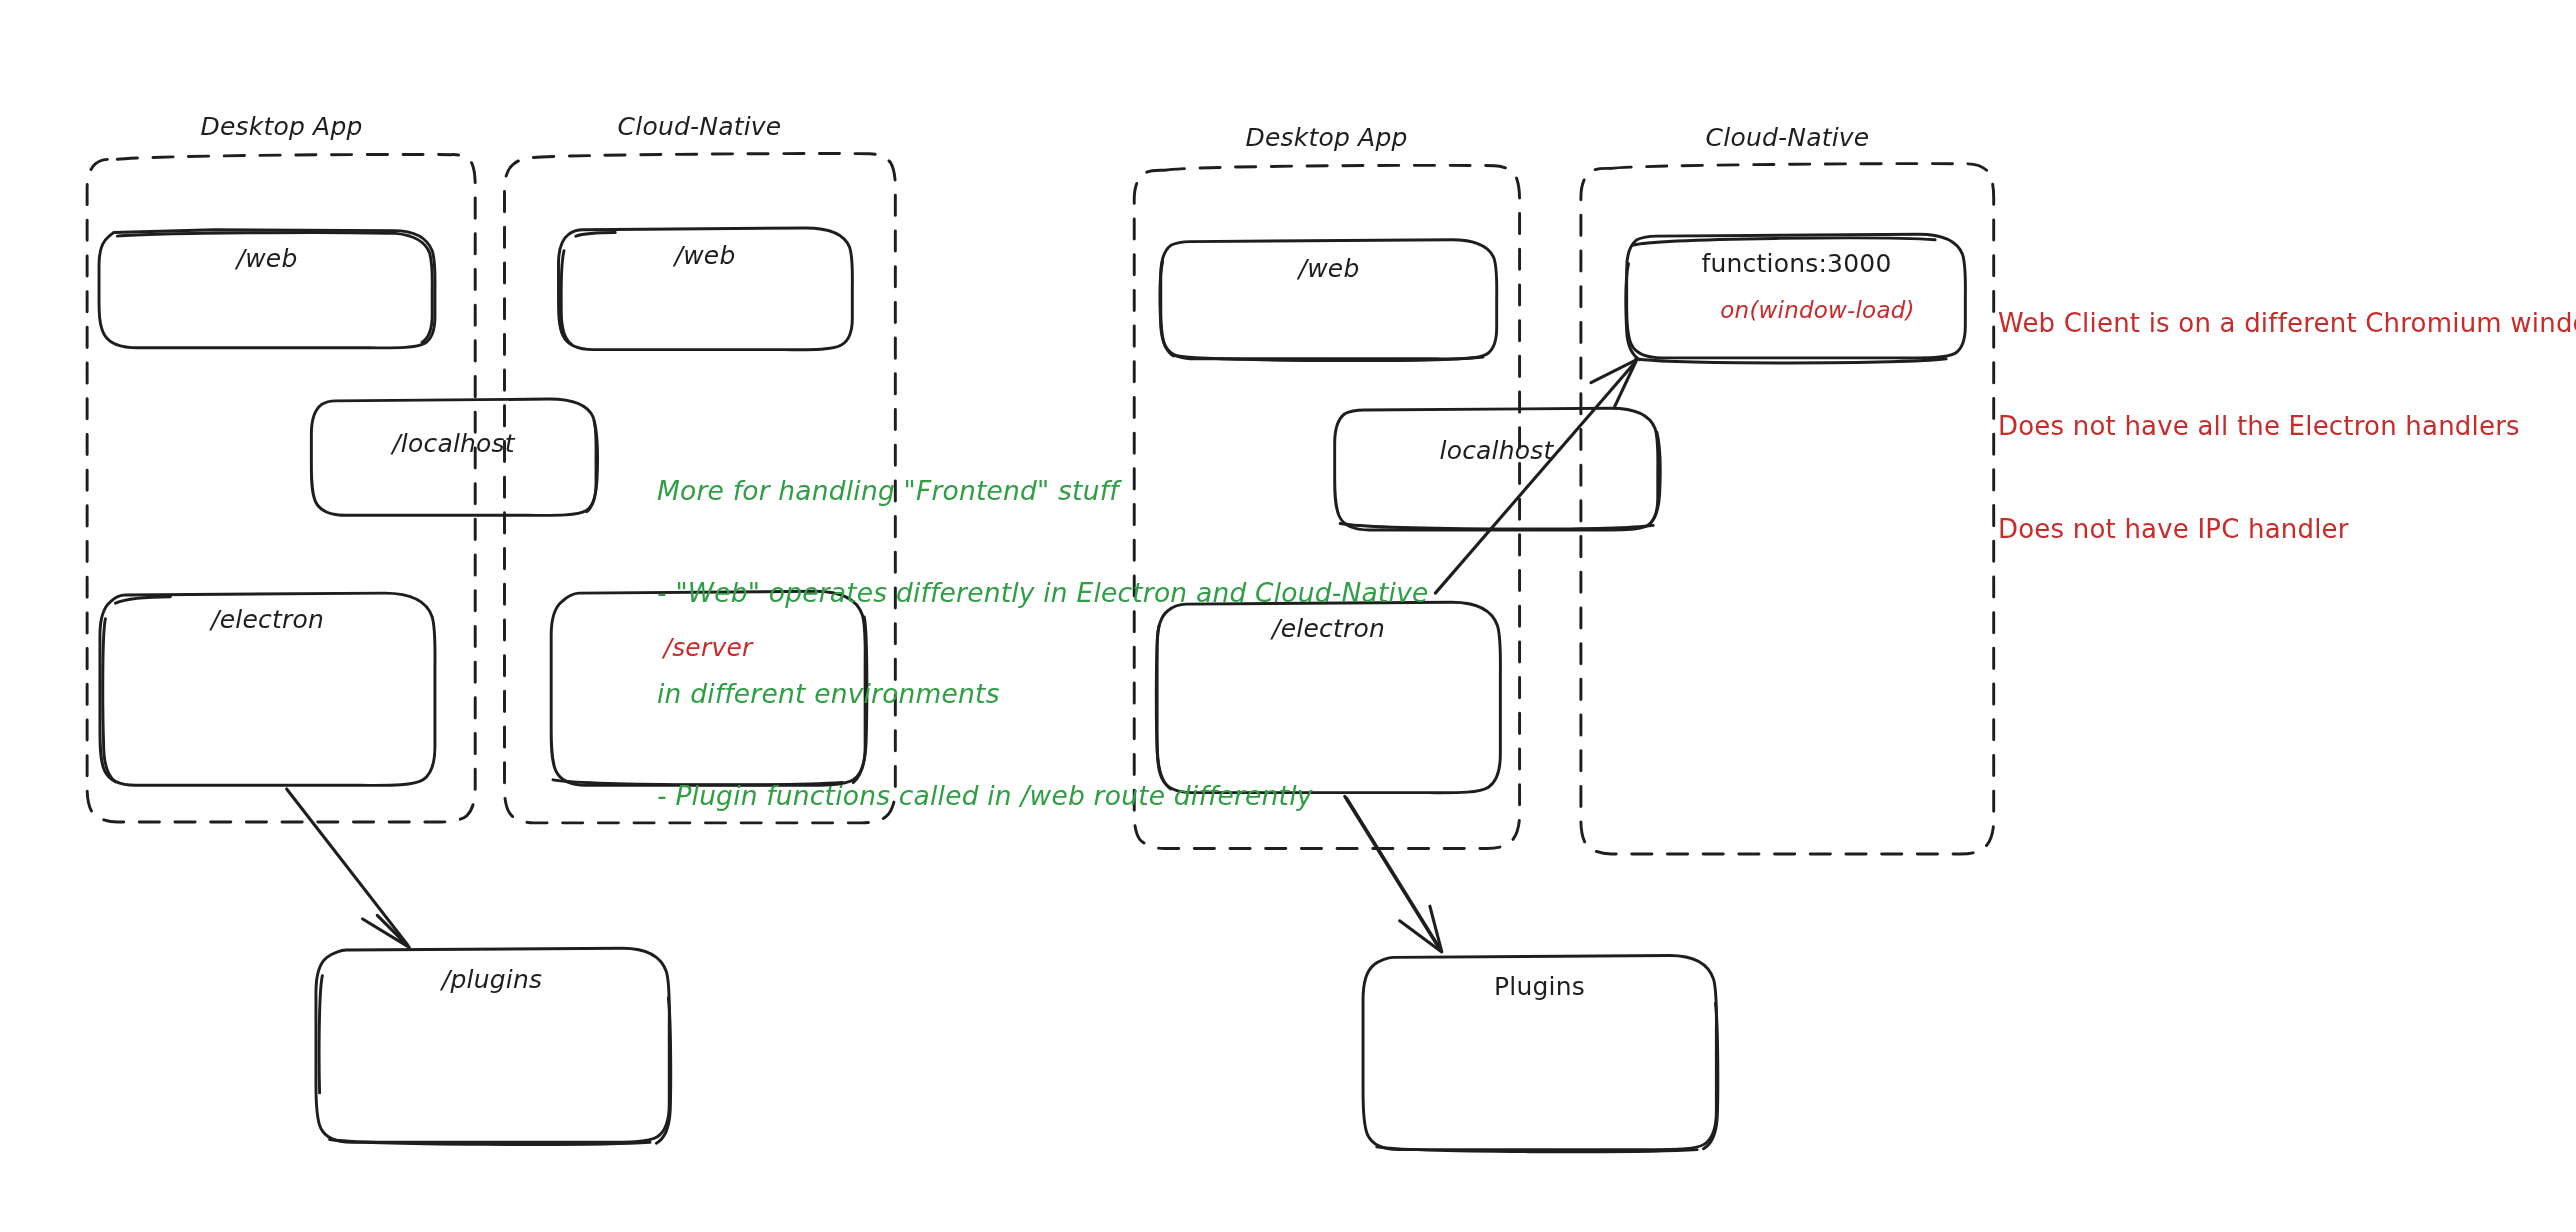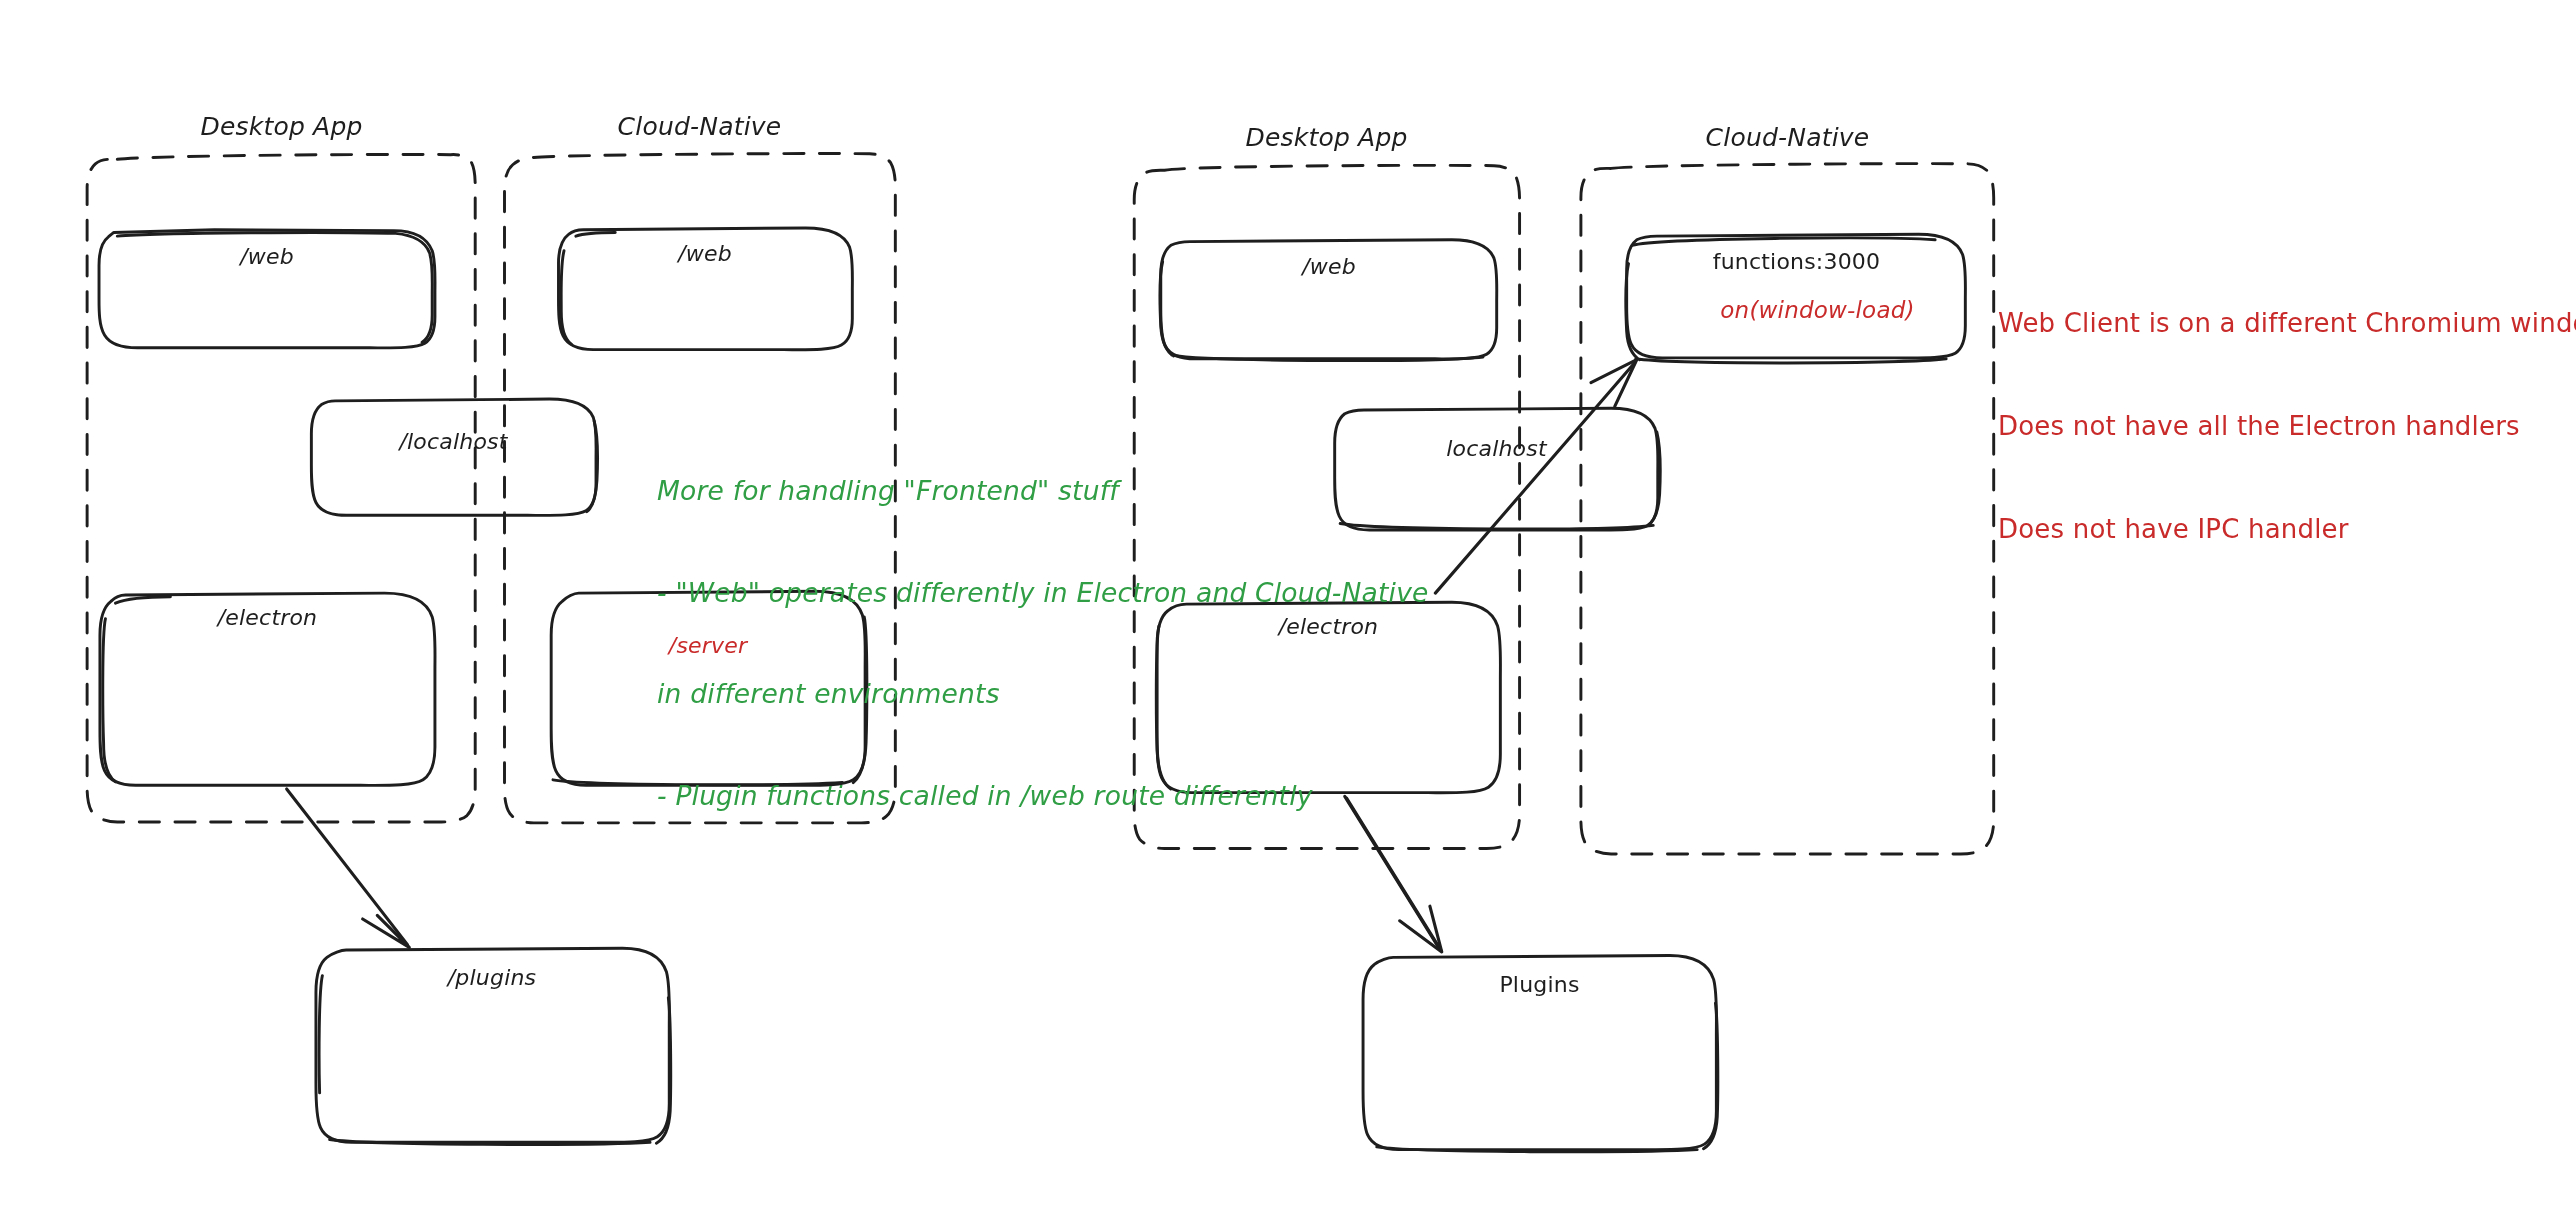--- a/index.html
+++ b/index.html
@@ -34,21 +34,21 @@
     line-height: 1.32;
     letter-spacing: 0.2px;
     font-style: italic;
     font-weight: 400;
   }
   .group-label {
     font-size: 25px;
     text-align: center;
   }
   .node-label {
-    font-size: 22px;
+    font-size: 25px;
     text-align: center;
   }
   .note-green {
     color: #2f9e44;
     font-size: 26.5px;
     line-height: 1.28;
   }
   .note-red {
     color: #c92a2a;
     font-size: 26px;

